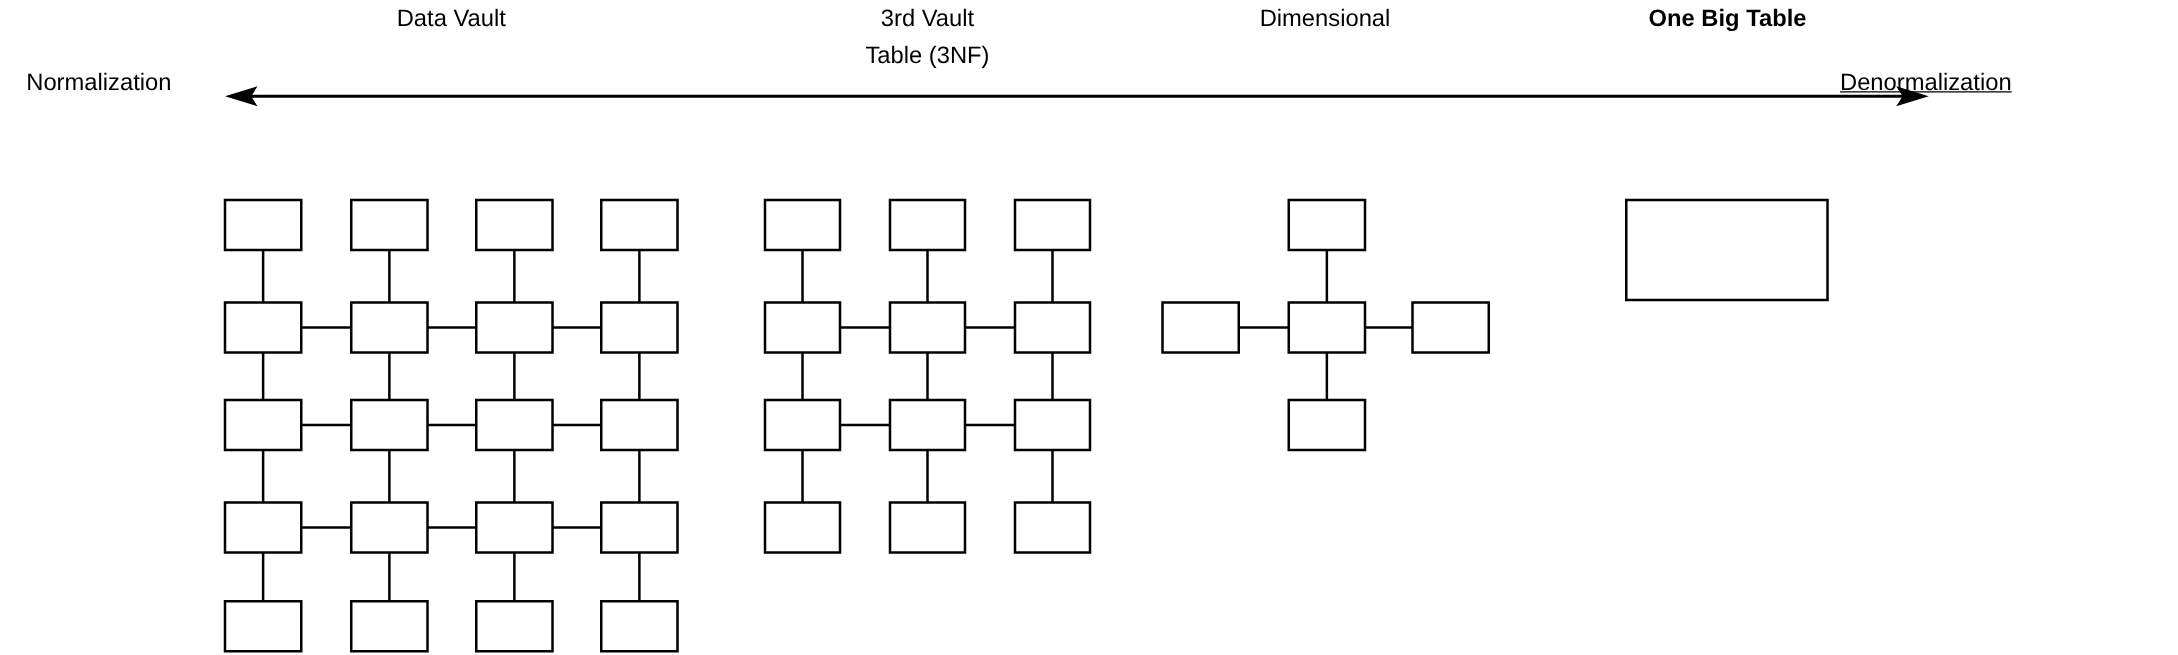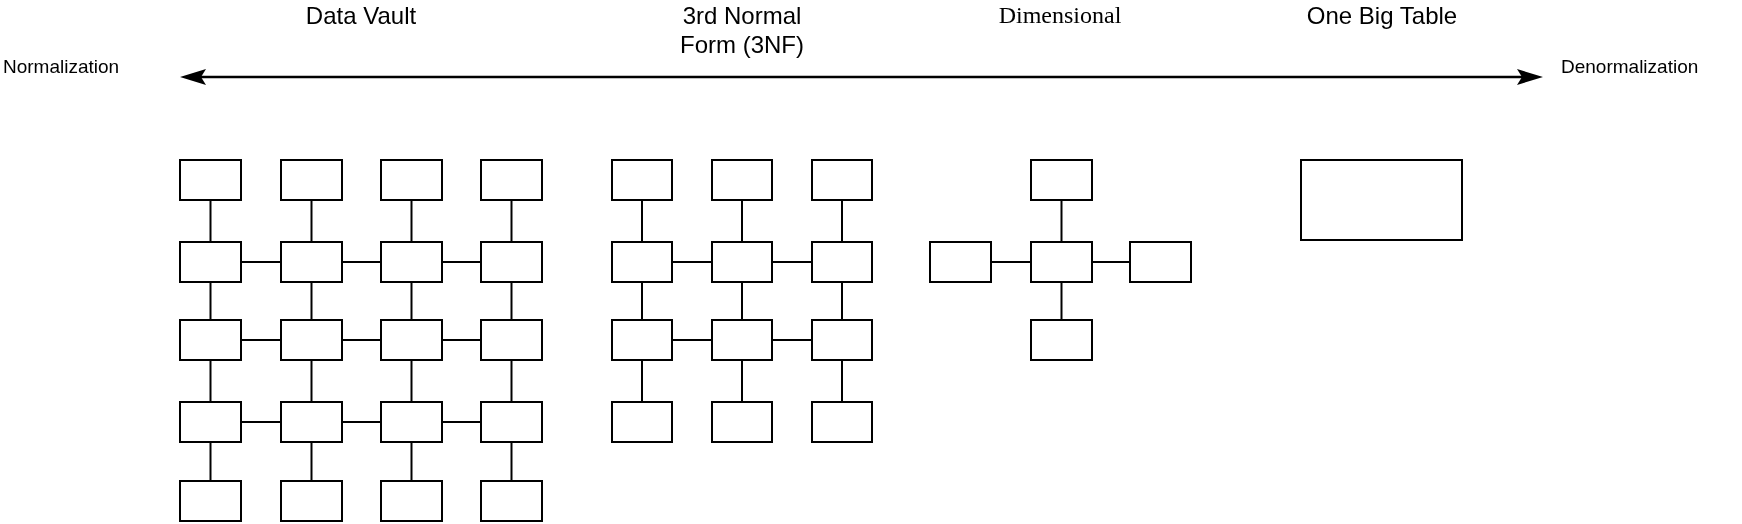--- a/index.html
+++ b/index.html
@@ -3,30 +3,30 @@
 <meta charset="utf-8">
 <style>
   html,body{margin:0;padding:0;background:#ffffff;}
   .canvas{
     position:relative;width:1742px;height:524px;background:#ffffff;
     font-family:"Liberation Sans",sans-serif;color:#000000;overflow:hidden;
   }
   .endpoint-label{
     position:absolute;top:57px;font-size:19px;line-height:19px;white-space:nowrap;
   }
-  #norm-label{left:3px;}
-  #denorm-label{left:1561px;}
+  #norm-label{left:21px;}
+  #denorm-label{left:1472px;text-decoration:underline;}
   .section-label{
     position:absolute;top:1px;width:220px;text-align:center;
-    font-size:24px;line-height:29px;white-space:nowrap;
+    font-size:19px;line-height:29px;white-space:nowrap;
   }
   #label-dv{left:251px;}
   #label-3nf{left:632px;}
-  #label-dim{left:950px;font-family:Liberation Serif, serif;}
-  #label-obt{left:1272px;}
+  #label-dim{left:950px;}
+  #label-obt{left:1272px;font-weight:bold;}
   #diagram-svg{position:absolute;left:0;top:0;}
 </style>
 </head>
 <body>
 
 <div class="canvas">
 
   <svg id="diagram-svg" width="1742" height="524" viewBox="0 0 1742 524">
       <line x1="190" y1="77" x2="1533" y2="77" stroke="#000000" stroke-width="2.5"></line>
       <polygon points="180,77 206,69 201,77 206,85" fill="#000000"></polygon>
@@ -115,22 +115,22 @@
 
   <div class="endpoint-label" id="norm-label">Normalization</div>
 
   <div class="endpoint-label" id="denorm-label">Denormalization</div>
 
   <div class="section-label" id="label-dv">
     <div>Data Vault</div>
   </div>
 
   <div class="section-label" id="label-3nf">
-    <div>3rd Normal</div>
-    <div>Form (3NF)</div>
+    <div>3rd Vault</div>
+    <div>Table (3NF)</div>
   </div>
 
   <div class="section-label" id="label-dim">
     <div>Dimensional</div>
   </div>
 
   <div class="section-label" id="label-obt">
     <div>One Big Table</div>
   </div>
 

